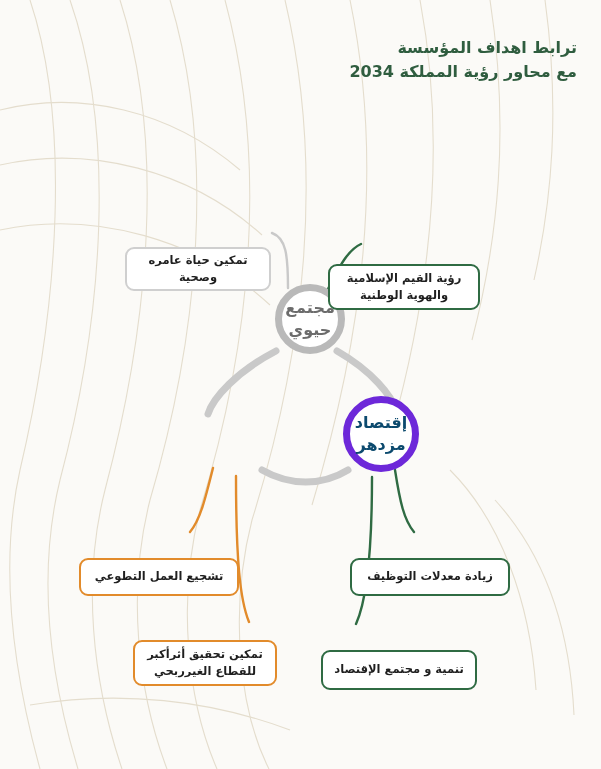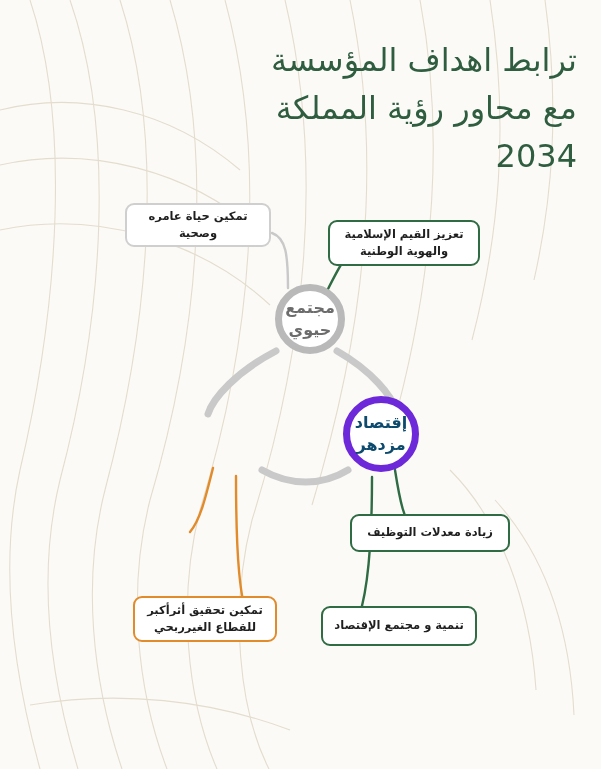--- a/index.html
+++ b/index.html
@@ -30,22 +30,22 @@
   }
   .title-block {
     position: absolute;
     top: 36px;
     right: 24px;
     width: 360px;
     text-align: right;
     line-height: 1.5;
   }
   .title-line {
-    font-size: 32px;
-    font-weight: normal;
+    font-size: 16px;
+    font-weight: bold;
     color: #2f5d3f;
     letter-spacing: 0px;
     display: block;
   }
   .title-line.second {
     color: #2f5d3f;
   }
   
   .hub {
     position: absolute;
@@ -79,20 +79,21 @@
     border-radius: 9px;
     display: flex;
     align-items: center;
     justify-content: center;
     text-align: center;
     font-size: 11.5px;
     line-height: 1.5;
     font-weight: bold;
     box-sizing: border-box;
     padding: 6px 10px;
+    margin-top: 44px;
   }
   .leaf-green {
     border: 2px solid #2f6b43;
     color: #1f1f1f;
   }
   .leaf-orange {
     border: 2px solid #e28b2b;
     color: #1f1f1f;
   }
   .leaf-grey {
@@ -166,23 +167,26 @@
 
   <div class="hub hub-green" style="top:396px; right:182px; width:76px; height:76px;">
     <span>إقتصاد مزدهر</span>
   </div>
 
   <div class="leaf leaf-grey" style="top:203px; right:330px; width:146px; height:44px;">
     <span>تمكين حياة عامره وصحية</span>
   </div>
 
   <div class="leaf leaf-green" style="top:220px; right:121px; width:152px; height:46px;">
-    <span>تعزيز القيم الإسلامية والهوية الوطنية</span>
+    <span>رؤية القيم الإسلامية والهوية الوطنية</span>
   </div>
 
+  <div class="leaf leaf-orange" style="top:514px; right:362px; width:160px; height:38px;">
+    <span>تشجيع العمل التطوعي</span>
+  </div>
 
   <div class="leaf leaf-orange" style="top:596px; right:324px; width:144px; height:46px;">
     <span>تمكين تحقيق أثرأكبر للقطاع الغيرربحي</span>
   </div>
 
   <div class="leaf leaf-green" style="top:514px; right:91px; width:160px; height:38px;">
     <span>زيادة معدلات التوظيف</span>
   </div>
 
   <div class="leaf leaf-green" style="top:606px; right:124px; width:156px; height:40px;">

